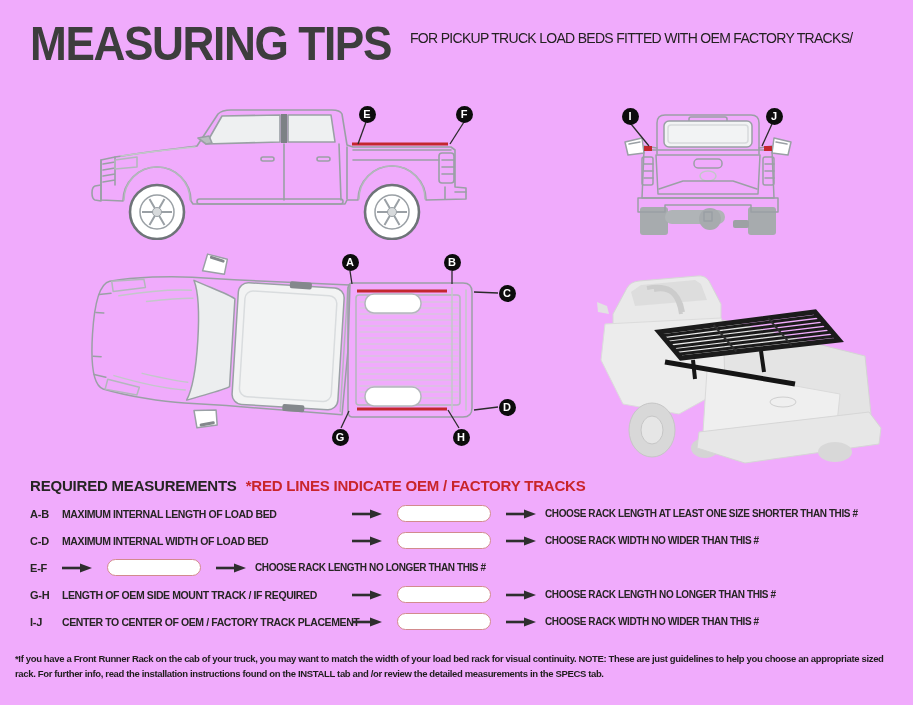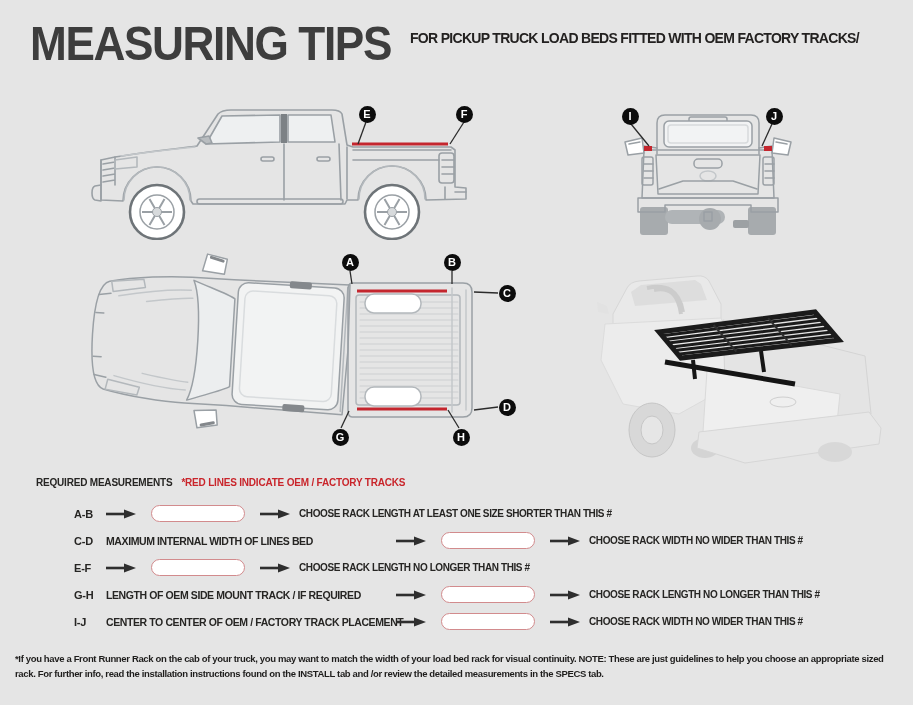--- a/index.html
+++ b/index.html
@@ -1,46 +1,46 @@
 <!DOCTYPE html>
 <html><head>
 <meta charset="utf-8">
 <style>
   html,body{margin:0;padding:0;background:#ffffff;}
   .page{
-    position:relative;width:913px;height:705px;background:#e5e5e5;overflow:hidden;
+    position:relative;width:913px;height:705px;background:#f0abfc;overflow:hidden;
     font-family:"Liberation Sans",sans-serif;color:#262523;
   }
   
   .title{
     position:absolute;left:30px;top:16px;
     font-size:48px;font-weight:700;letter-spacing:-1.5px;color:#3d3d3d;
     transform:scaleX(.92);transform-origin:0 0;white-space:nowrap;
   }
   .subtitle{
     position:absolute;left:410px;top:28px;
-    font-size:14px;font-weight:700;letter-spacing:-0.7px;line-height:20px;color:#232120;
+    font-size:14px;font-weight:400;letter-spacing:-0.7px;line-height:20px;color:#232120;
     white-space:nowrap;
   }
   
   .diagram{position:absolute;left:0;top:0;width:913px;height:470px;}
   .illus{position:absolute;}
   .leader-overlay{position:absolute;left:0;top:0;width:913px;height:470px;pointer-events:none;}
   .marker{
     position:absolute;width:17px;height:17px;border-radius:50%;
     background:#0c0c0c;color:#ffffff;font-size:11px;font-weight:700;
     line-height:17px;text-align:center;z-index:5;
   }
   
   .meas-head{
-    position:absolute;left:36px;top:477px;font-size:10px;font-weight:700;
+    position:absolute;left:30px;top:477px;font-size:15px;font-weight:700;
     letter-spacing:-0.2px;white-space:nowrap;
   }
   .meas-head .legend{color:#c9252b;margin-left:9px;}
-  .rows{position:absolute;left:0;top:500px;width:732px;padding-left:44px;}
+  .rows{position:absolute;left:0;top:500px;width:732px;}
   .m-row{display:flex;align-items:center;height:27px;padding-left:30px;}
   .m-range{width:32px;font-size:11px;font-weight:700;letter-spacing:-0.2px;flex:none;}
   .m-desc{width:290px;font-size:10.5px;font-weight:700;letter-spacing:-0.4px;flex:none;white-space:nowrap;}
   .m-arrow{width:30px;height:10px;flex:none;}
   .m-pill{
     width:94px;height:17px;flex:none;margin-left:15px;
     border:1.5px solid #d28b8d;border-radius:10px;background:#fff;box-sizing:border-box;
     font-size:10px;line-height:14px;text-align:center;color:#262523;
   }
   .m-arrow2{margin-left:15px;}
@@ -218,35 +218,36 @@
   </div>
 
   <div class="meas-head">
     <span>REQUIRED MEASUREMENTS</span><span class="legend">*RED LINES INDICATE OEM / FACTORY TRACKS</span>
   </div>
 
   <div class="rows">
 
     <div class="m-row">
       <span class="m-range">A-B</span>
+      <span class="m-desc">MAXIMUM  INTERNAL LENGTH OF LOAD BED</span>
       <svg class="m-arrow" viewBox="0 0 30 10">
           <path d="M0,5 H18" stroke="#2e2e2e" stroke-width="2.6"></path>
           <path d="M18,0.5 L30,5 L18,9.5 Z" fill="#2e2e2e"></path>
         </svg>
       <span class="m-pill"></span>
       <svg class="m-arrow m-arrow2" viewBox="0 0 30 10">
           <path d="M0,5 H18" stroke="#2e2e2e" stroke-width="2.6"></path>
           <path d="M18,0.5 L30,5 L18,9.5 Z" fill="#2e2e2e"></path>
         </svg>
       <span class="m-guide">CHOOSE RACK LENGTH AT LEAST ONE SIZE SHORTER THAN THIS #</span>
     </div>
 
     <div class="m-row">
       <span class="m-range">C-D</span>
-      <span class="m-desc">MAXIMUM INTERNAL WIDTH OF LINES BED</span>
+      <span class="m-desc">MAXIMUM INTERNAL WIDTH OF LOAD BED</span>
       <svg class="m-arrow" viewBox="0 0 30 10">
           <path d="M0,5 H18" stroke="#2e2e2e" stroke-width="2.6"></path>
           <path d="M18,0.5 L30,5 L18,9.5 Z" fill="#2e2e2e"></path>
         </svg>
       <span class="m-pill"></span>
       <svg class="m-arrow m-arrow2" viewBox="0 0 30 10">
           <path d="M0,5 H18" stroke="#2e2e2e" stroke-width="2.6"></path>
           <path d="M18,0.5 L30,5 L18,9.5 Z" fill="#2e2e2e"></path>
         </svg>
       <span class="m-guide">CHOOSE RACK WIDTH NO WIDER THAN THIS #</span>

